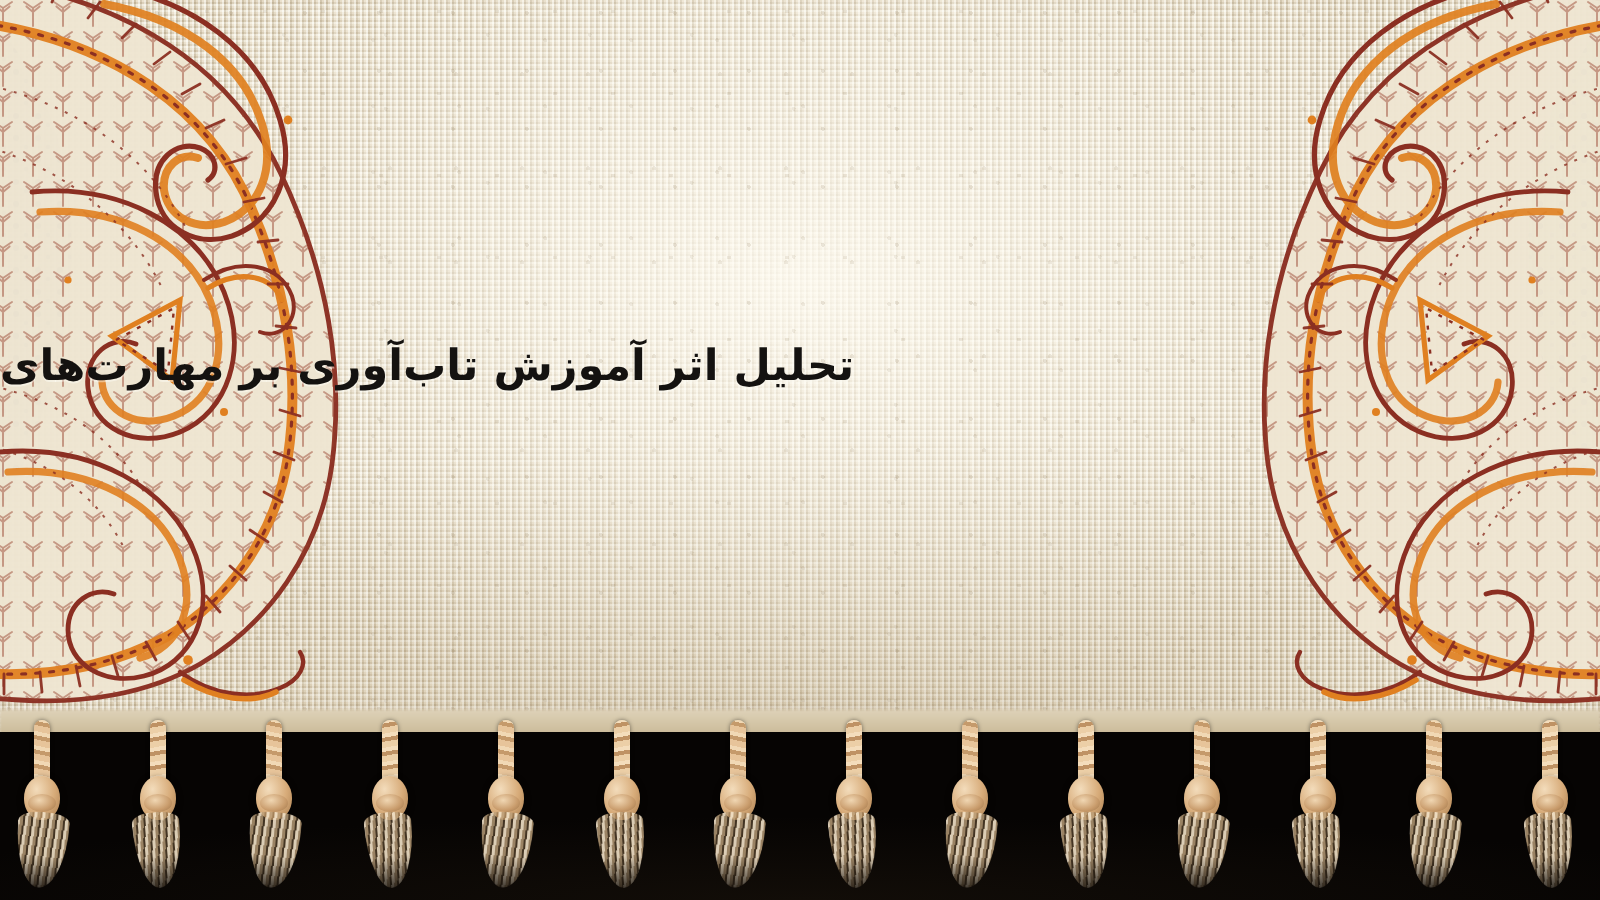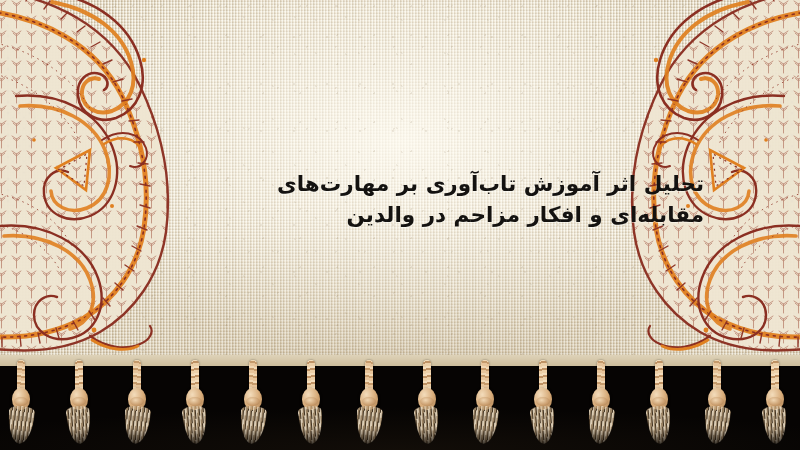--- a/index.html
+++ b/index.html
@@ -58,21 +58,21 @@
 
   
   .orn{position:absolute;top:0;pointer-events:none;}
   .orn.left {left:-6px;}
   .orn.right{right:-6px; transform:scaleX(-1);}
   .orn svg{display:block;}
 
   
   .title-block{
     position:absolute;left:0;top:168px;width:704px;
-    text-align:right;
+    text-align:left;
     direction:rtl;
     z-index:5;
   }
   .title-line{
     display:block;
     color:#141210;
     font-size:21.5px;
     font-weight:700;
     line-height:31px;
     letter-spacing:0px;
@@ -271,21 +271,20 @@
         <circle cx="100" cy="330" r="2.4"></circle>
         <circle cx="40" cy="140" r="1.8"></circle>
       </g>
       <path d="M 96 336 C 112 348 132 350 146 344 C 156 340 160 332 156 326" fill="none" stroke="#8b2f22" stroke-width="2.2" stroke-linecap="round"></path>
       <path d="M 98 340 C 114 350 132 352 144 346" fill="none" stroke="#e08020" stroke-width="2.8" stroke-linecap="round"></path>
     </svg>
   </div>
 
   <div class="title-block">
     <span class="title-line">تحلیل اثر آموزش تاب‌آوری بر مهارت‌های</span>
-    <span class="title-line">مقابله‌ای و افکار مزاحم در والدین</span>
   </div>
 
   <div class="dark"></div>
   <div class="fringe" id="fringe">
       <div class="tassel" style="left: 6px;">
         <div class="cord"></div>
         <div class="knot"></div>
         <div class="skirt"></div>
       </div>
       <div class="tassel alt" style="left: 64px;">

